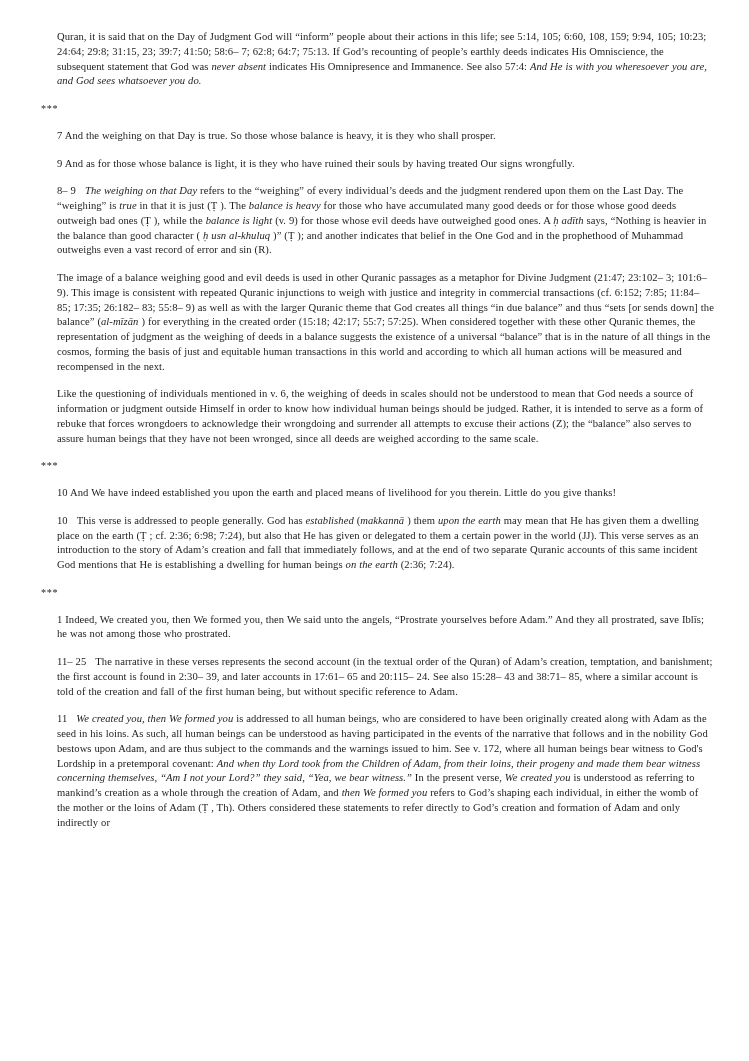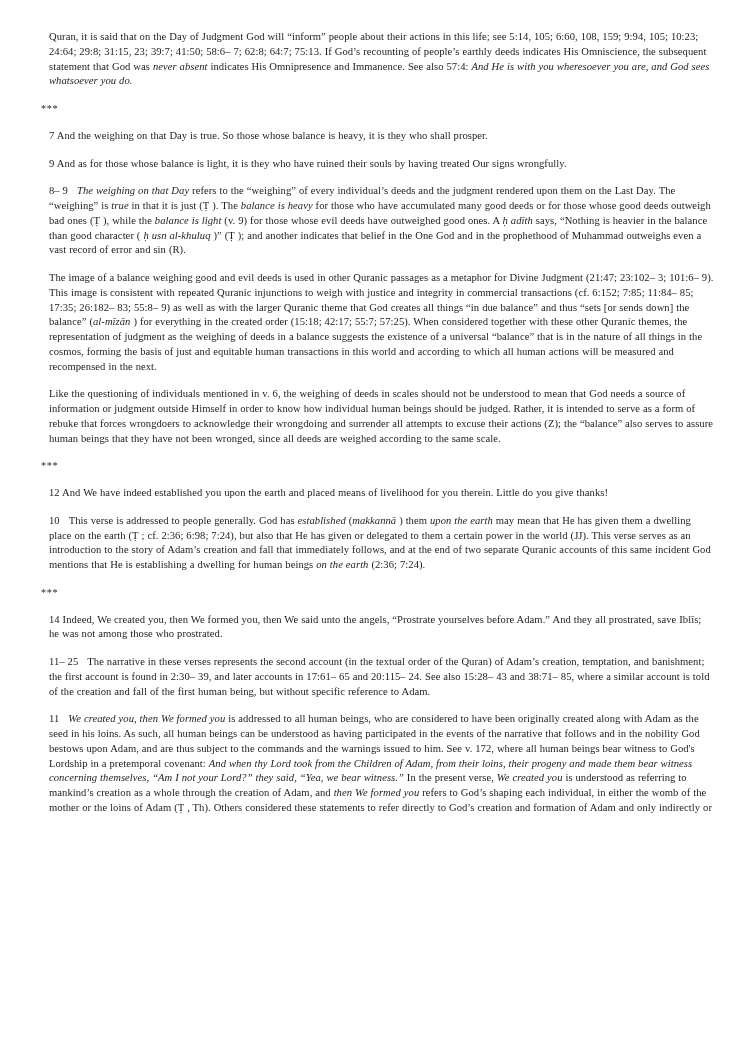--- a/index.html
+++ b/index.html
@@ -22,21 +22,21 @@
     box-sizing: border-box;
     padding: 30px 35px 0 41px;
   }
   .col {
     width: 673px;
   }
   .para {
     font-size: 10.6px;
     line-height: 14.75px;
     text-align: left;
-    margin: 0 0 14px 8px;
+    margin: 0 0 14px 16px;
     letter-spacing: 0.005em;
     word-spacing: 0.02em;
     color: #1c1c1c;
   }
   .para.verse { margin-bottom: 13px; }
   .para.tight { margin-bottom: 13px; }
   .sep {
     font-size: 10.2px;
     line-height: 14.75px;
     margin: 0 0 12px 0;
@@ -54,20 +54,20 @@
 <div class="page">
   <div class="col" id="content-column">
       <p class="para tight" id="carryover-paragraph"><span>Quran, it is said that on the Day of Judgment God will “inform” people about their actions in this life; see 5:14, 105; 6:60, 108, 159; 9:94, 105; 10:23; 24:64; 29:8; 31:15, 23; 39:7; 41:50; 58:6– 7; 62:8; 64:7; 75:13. If God’s recounting of people’s earthly deeds indicates His Omniscience, the subsequent statement that God was </span><i>never absent</i><span> indicates His Omnipresence and Immanence. See also 57:4: </span><i>And He is with you wheresoever you are, and God sees whatsoever you do.</i></p>
       <p class="sep">***</p>
       <p class="para verse" id="verse-8"><span>7 And the weighing on that Day is true. So those whose balance is heavy, it is they who shall prosper.</span></p>
       <p class="para verse" id="verse-9"><span>9 And as for those whose balance is light, it is they who have ruined their souls by having treated Our signs wrongfully.</span></p>
       <p class="para tight" id="commentary-8-9"><span>8– 9</span><span class="gap-sm"></span><i>The weighing on that Day</i><span> refers to the “weighing” of every individual’s deeds and the judgment rendered upon them on the Last Day. The “weighing” is </span><i>true</i><span> in that it is just (Ṭ ). The </span><i>balance is heavy</i><span> for those who have accumulated many good deeds or for those whose good deeds outweigh bad ones (Ṭ ), while the </span><i>balance is light</i><span> (v. 9) for those whose evil deeds have outweighed good ones. A </span><i>ḥ adīth</i><span> says, “Nothing is heavier in the balance than good character ( </span><i>ḥ usn al-khuluq</i><span> )” (Ṭ ); and another indicates that belief in the One God and in the prophethood of Muhammad outweighs even a vast record of error and sin (R).</span></p>
       <p class="para tight" id="commentary-balance-image"><span>The image of a balance weighing good and evil deeds is used in other Quranic passages as a metaphor for Divine Judgment (21:47; 23:102– 3; 101:6– 9). This image is consistent with repeated Quranic injunctions to weigh with justice and integrity in commercial transactions (cf. 6:152; 7:85; 11:84– 85; 17:35; 26:182– 83; 55:8– 9) as well as with the larger Quranic theme that God creates all things “in due balance” and thus “sets [or sends down] the balance” (</span><i>al-mīzān</i><span> ) for everything in the created order (15:18; 42:17; 55:7; 57:25). When considered together with these other Quranic themes, the representation of judgment as the weighing of deeds in a balance suggests the existence of a universal “balance” that is in the nature of all things in the cosmos, forming the basis of just and equitable human transactions in this world and according to which all human actions will be measured and recompensed in the next.</span></p>
       <p class="para tight" id="commentary-questioning"><span>Like the questioning of individuals mentioned in v. 6, the weighing of deeds in scales should not be understood to mean that God needs a source of information or judgment outside Himself in order to know how individual human beings should be judged. Rather, it is intended to serve as a form of rebuke that forces wrongdoers to acknowledge their wrongdoing and surrender all attempts to excuse their actions (Z); the “balance” also serves to assure human beings that they have not been wronged, since all deeds are weighed according to the same scale.</span></p>
       <p class="sep">***</p>
-      <p class="para verse" id="verse-10"><span>12 And We have indeed established you upon the earth and placed means of livelihood for you therein. Little do you give thanks!</span></p>
+      <p class="para verse" id="verse-10"><span>10 And We have indeed established you upon the earth and placed means of livelihood for you therein. Little do you give thanks!</span></p>
       <p class="para tight" id="commentary-10"><span>10</span><span class="gap-sm"></span><span>This verse is addressed to people generally. God has </span><i>established</i><span> (</span><i>makkannā</i><span> ) them </span><i>upon the earth</i><span> may mean that He has given them a dwelling place on the earth (Ṭ ; cf. 2:36; 6:98; 7:24), but also that He has given or delegated to them a certain power in the world (JJ). This verse serves as an introduction to the story of Adam’s creation and fall that immediately follows, and at the end of two separate Quranic accounts of this same incident God mentions that He is establishing a dwelling for human beings </span><i>on the earth</i><span> (2:36; 7:24).</span></p>
       <p class="sep">***</p>
-      <p class="para verse" id="verse-11"><span>14 Indeed, We created you, then We formed you, then We said unto the angels, “Prostrate yourselves before Adam.” And they all prostrated, save Iblīs; he was not among those who prostrated.</span></p>
+      <p class="para verse" id="verse-11"><span>1 Indeed, We created you, then We formed you, then We said unto the angels, “Prostrate yourselves before Adam.” And they all prostrated, save Iblīs; he was not among those who prostrated.</span></p>
       <p class="para tight" id="commentary-11-25"><span>11– 25</span><span class="gap-sm"></span><span>The narrative in these verses represents the second account (in the textual order of the Quran) of Adam’s creation, temptation, and banishment; the first account is found in 2:30– 39, and later accounts in 17:61– 65 and 20:115– 24. See also 15:28– 43 and 38:71– 85, where a similar account is told of the creation and fall of the first human being, but without specific reference to Adam.</span></p>
       <p class="para tight" id="commentary-11"><span>11</span><span class="gap-sm"></span><i>We created you, then We formed you</i><span> is addressed to all human beings, who are considered to have been originally created along with Adam as the seed in his loins. As such, all human beings can be understood as having participated in the events of the narrative that follows and in the nobility God bestows upon Adam, and are thus subject to the commands and the warnings issued to him. See v. 172, where all human beings bear witness to God's Lordship in a pretemporal covenant: </span><i>And when thy Lord took from the Children of Adam, from their loins, their progeny and made them bear witness concerning themselves, “Am I not your Lord?” they said, “Yea, we bear witness.”</i><span> In the present verse, </span><i>We created you</i><span> is understood as referring to mankind’s creation as a whole through the creation of Adam, and </span><i>then We formed you</i><span> refers to God’s shaping each individual, in either the womb of the mother or the loins of Adam (Ṭ , Th). Others considered these statements to refer directly to God’s creation and formation of Adam and only indirectly or</span></p>
     </div>
 </div>
 
 </body></html>

